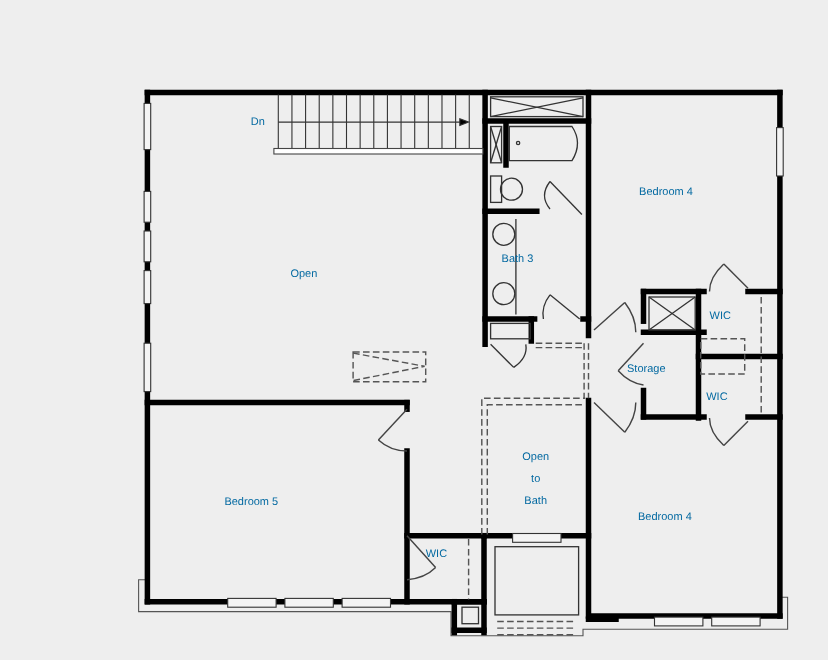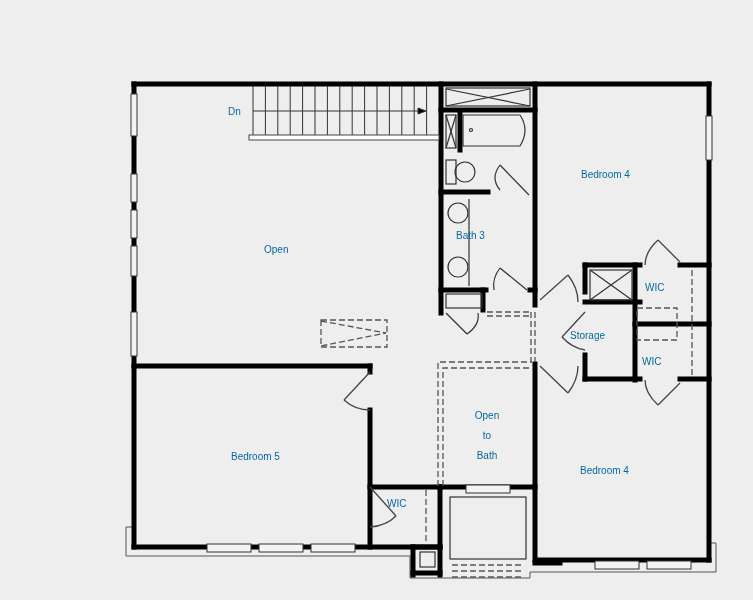--- a/index.html
+++ b/index.html
@@ -170,15 +170,15 @@
 <div class="lbl" style="left:581px;top:165px;">Bedroom 4</div>
 <div class="lbl" style="left:456px;top:226px;">Bath 3</div>
 <div class="lbl" style="left:645px;top:278px;">WIC</div>
 <div class="lbl" style="left:570px;top:326px;">Storage</div>
 <div class="lbl" style="left:642px;top:352px;">WIC</div>
 <div class="lbl" style="left:460px;top:394px;width:54px;margin-top:12px;">
   <div>Open</div>
   <div>to</div>
   <div>Bath</div>
 </div>
-<div class="lbl" style="left:231px;top:447px;">Bedroom 5</div>
+<div class="lbl" style="left:204px;top:447px;">Bedroom 5</div>
 <div class="lbl" style="left:387px;top:494px;">WIC</div>
 <div class="lbl" style="left:580px;top:461px;">Bedroom 4</div>
 
 </body></html>

